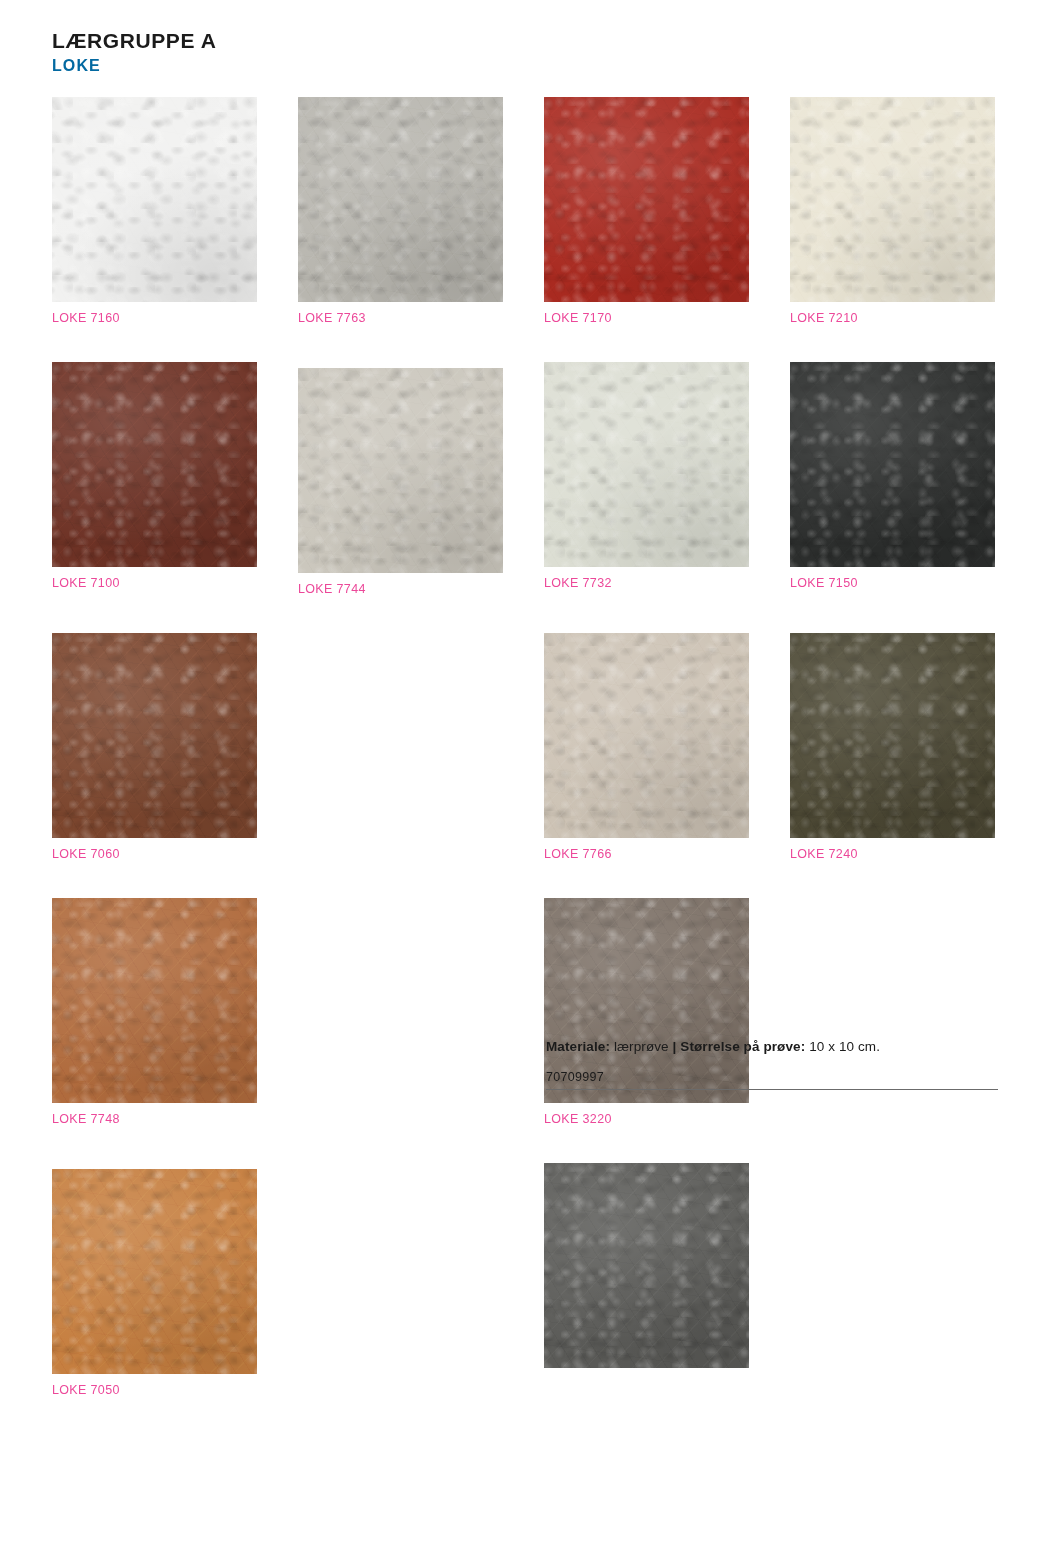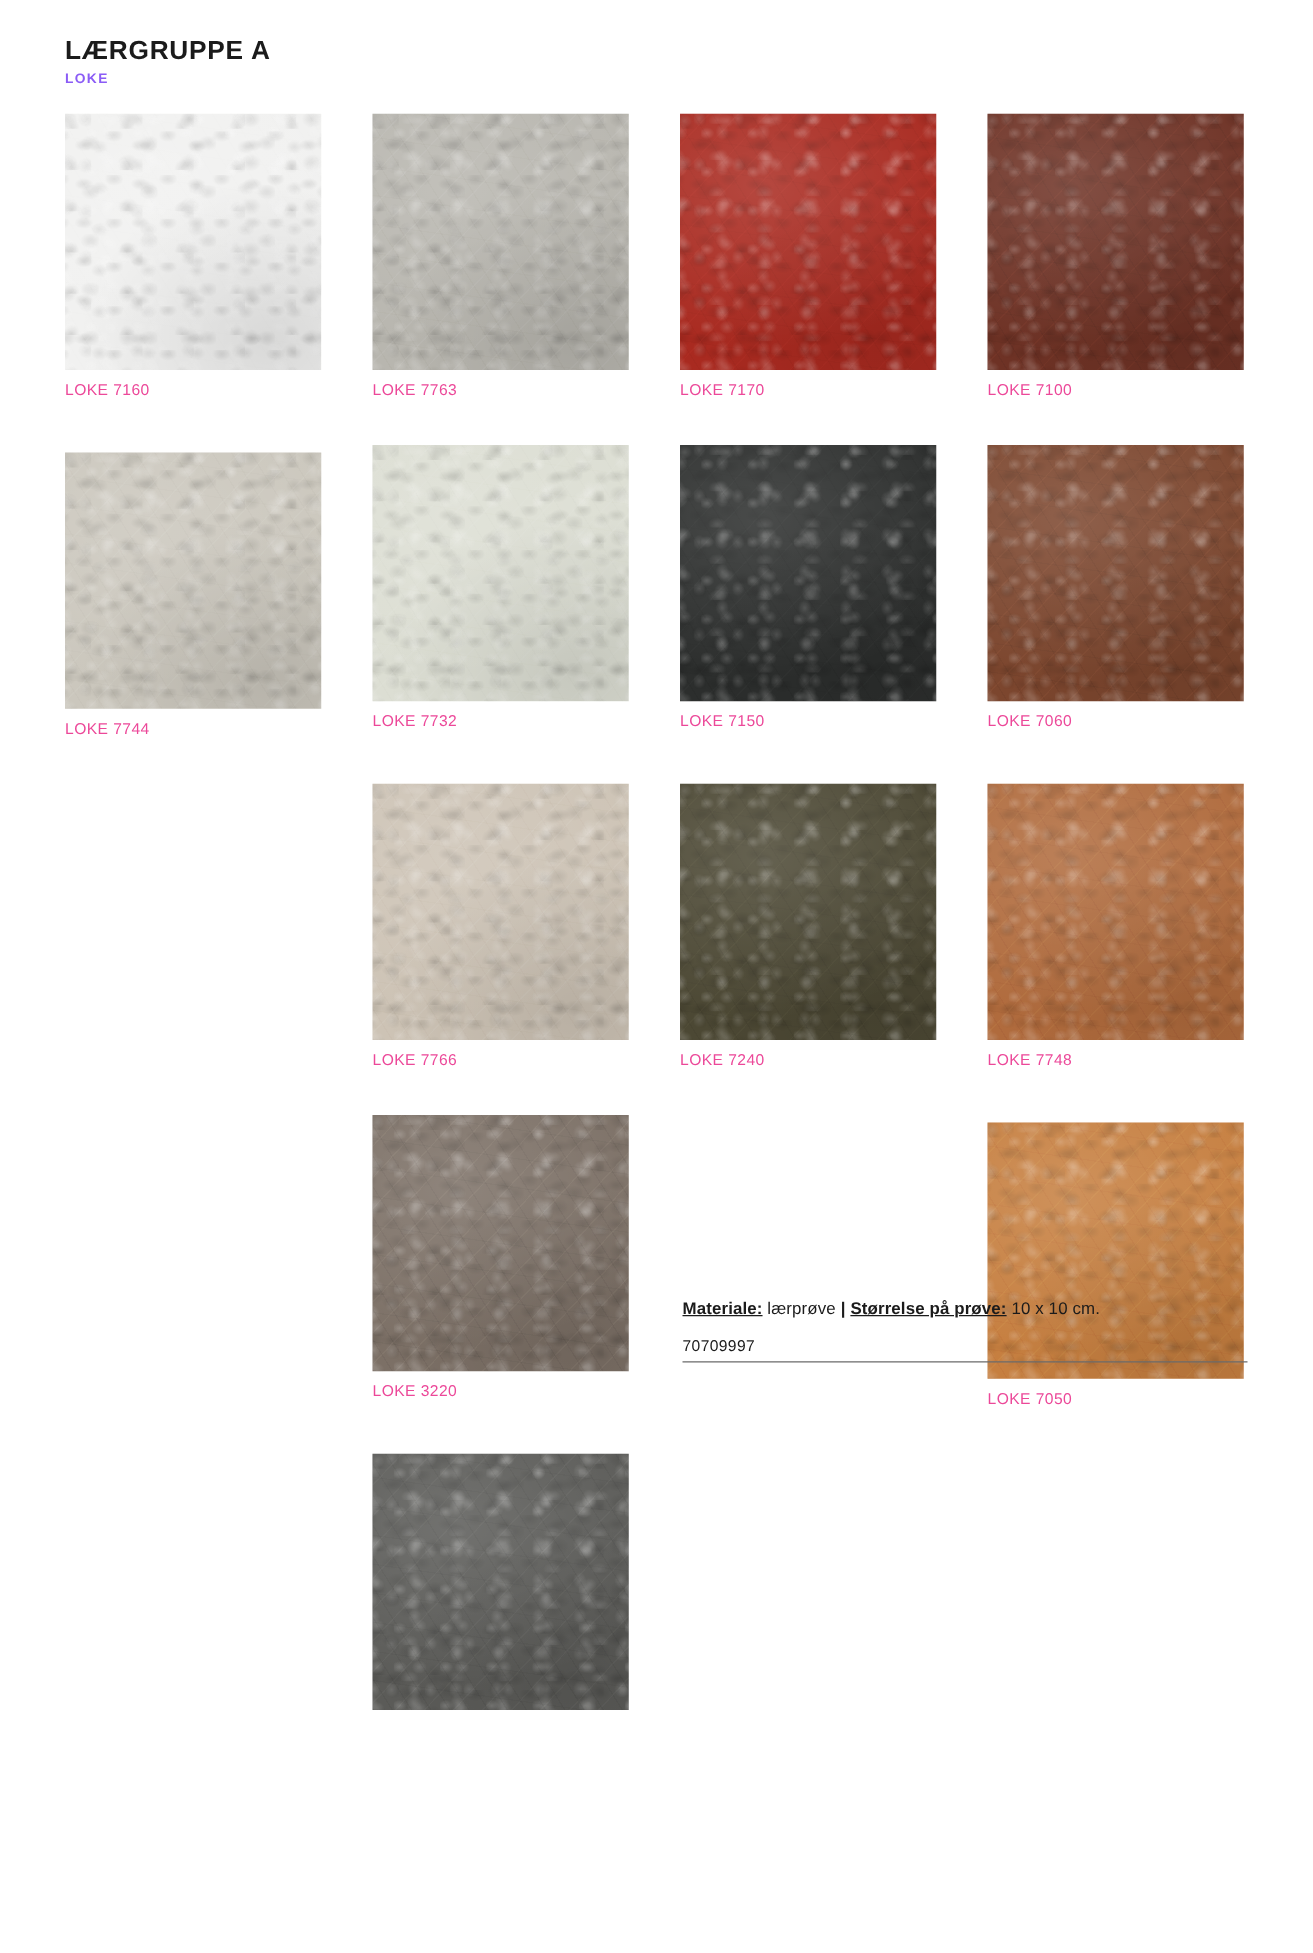--- a/index.html
+++ b/index.html
@@ -30,26 +30,26 @@
   .header { margin: 0 0 20px 0; }
   .title {
     font-size: 21px;
     font-weight: bold;
     letter-spacing: 0.6px;
     line-height: 1.25;
     margin: 0;
     color: #1b1b1b;
   }
   .subtitle {
-    font-size: 11px;
+    font-size: 16px;
     font-weight: bold;
     letter-spacing: 1.1px;
     line-height: 1.3;
     margin: 2px 0 0 0;
-    color: #8b5cf6;
+    color: #0369a1;
   }
 
   
   .grid {
     display: grid;
     grid-template-columns: repeat(4, 205px);
     column-gap: 41px;
     row-gap: 0;
     align-content: start;
   }
@@ -123,21 +123,21 @@
     bottom: 8px;
     width: 452px;
   }
   .footer-line {
     font-size: 13.5px;
     letter-spacing: 0.1px;
     color: #1b1b1b;
     margin-bottom: 16px;
     white-space: nowrap;
   }
-  .footer-line b { font-weight: bold; text-decoration: underline; }
+  .footer-line b { font-weight: bold; }
   .item-no {
     font-size: 12.5px;
     letter-spacing: 0.3px;
     color: #1b1b1b;
     padding-bottom: 5px;
     border-bottom: 1.5px solid #6b6b6b;
   }
 </style>
 </head>
 <body>
@@ -166,20 +166,28 @@
         </div>
         <div class="swatch-label">LOKE 7763</div>
       </div>
       <div class="cell">
         <div class="swatch" style="background-color: rgb(169, 42, 32);">
           <div class="grain"></div>
           <div class="grain2"></div>
           <div class="sheen"></div>
         </div>
         <div class="swatch-label">LOKE 7170</div>
+      </div>
+      <div class="cell">
+        <div class="swatch" style="background-color: rgb(234, 229, 212);">
+          <div class="grain"></div>
+          <div class="grain2"></div>
+          <div class="sheen"></div>
+        </div>
+        <div class="swatch-label">LOKE 7210</div>
       </div>
       <div class="cell">
         <div class="swatch" style="background-color: rgb(110, 50, 37);">
           <div class="grain"></div>
           <div class="grain2"></div>
           <div class="sheen"></div>
         </div>
         <div class="swatch-label">LOKE 7100</div>
       </div>
       <div class="cell nudge-down">

